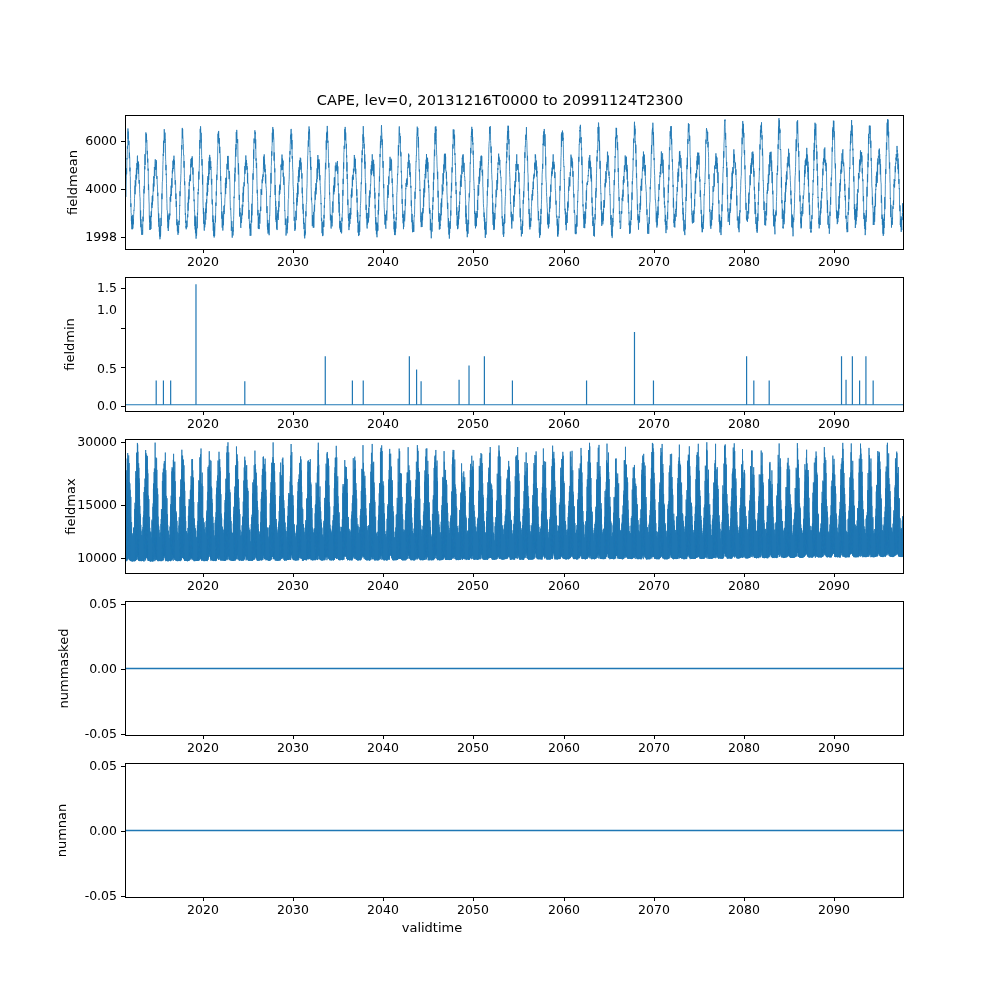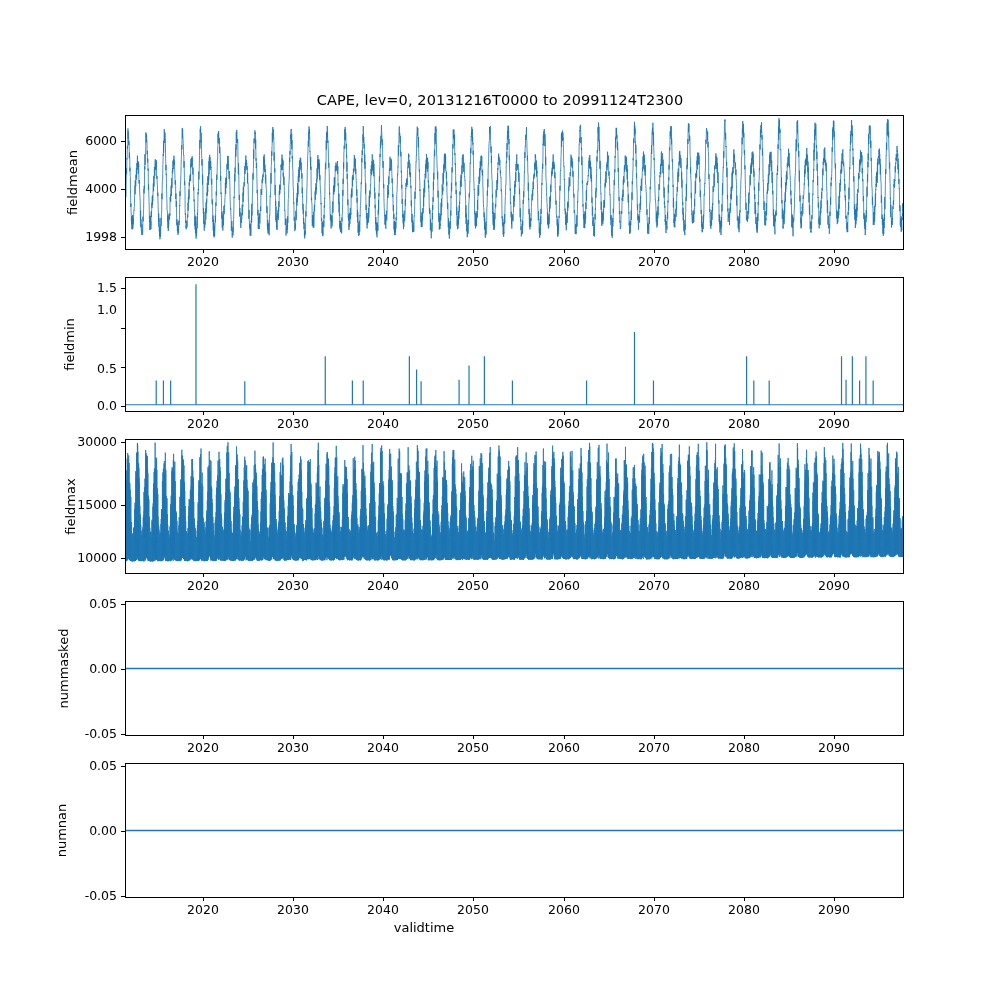--- a/index.html
+++ b/index.html
@@ -215,21 +215,21 @@
   <div class="tick-label-y" style="left:62px; top:895px; width:55px;">-0.05</div>
   <div class="tick-label-x" style="left:203px; top:902px;">2020</div>
   <div class="tick-label-x" style="left:293px; top:902px;">2030</div>
   <div class="tick-label-x" style="left:383px; top:902px;">2040</div>
   <div class="tick-label-x" style="left:473px; top:902px;">2050</div>
   <div class="tick-label-x" style="left:564px; top:902px;">2060</div>
   <div class="tick-label-x" style="left:654px; top:902px;">2070</div>
   <div class="tick-label-x" style="left:744px; top:902px;">2080</div>
   <div class="tick-label-x" style="left:834px; top:902px;">2090</div>
 
-  <div class="xlabel" style="left:0px; top:920px; width:848px;">validtime</div>
+  <div class="xlabel" style="left:8px; top:920px; width:848px;">validtime</div>
 
   <div id="ticks-layer">
       <div class="tickmark-x" style="left: 203px; top: 249px;"></div>
       <div class="tickmark-x" style="left: 293px; top: 249px;"></div>
       <div class="tickmark-x" style="left: 383px; top: 249px;"></div>
       <div class="tickmark-x" style="left: 473px; top: 249px;"></div>
       <div class="tickmark-x" style="left: 564px; top: 249px;"></div>
       <div class="tickmark-x" style="left: 654px; top: 249px;"></div>
       <div class="tickmark-x" style="left: 744px; top: 249px;"></div>
       <div class="tickmark-x" style="left: 834px; top: 249px;"></div>

